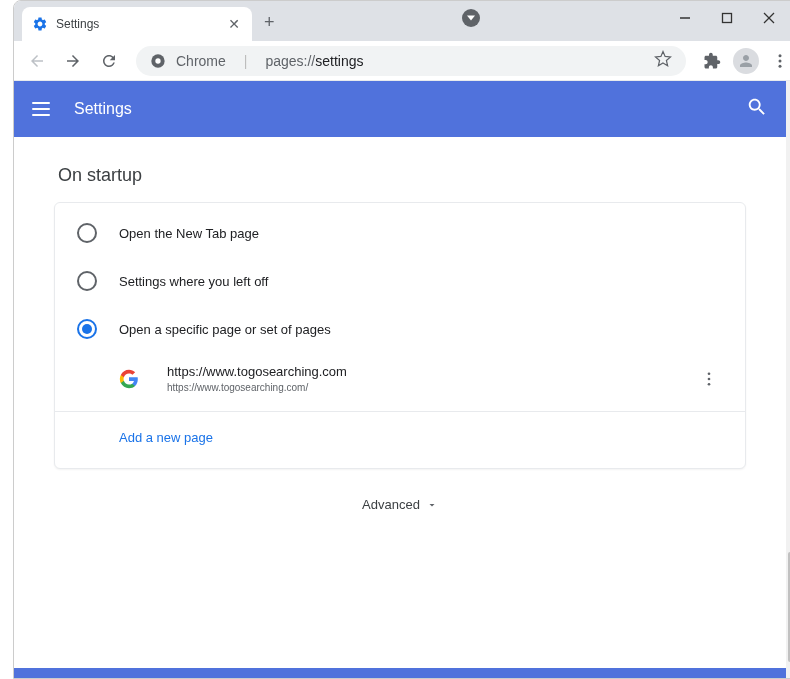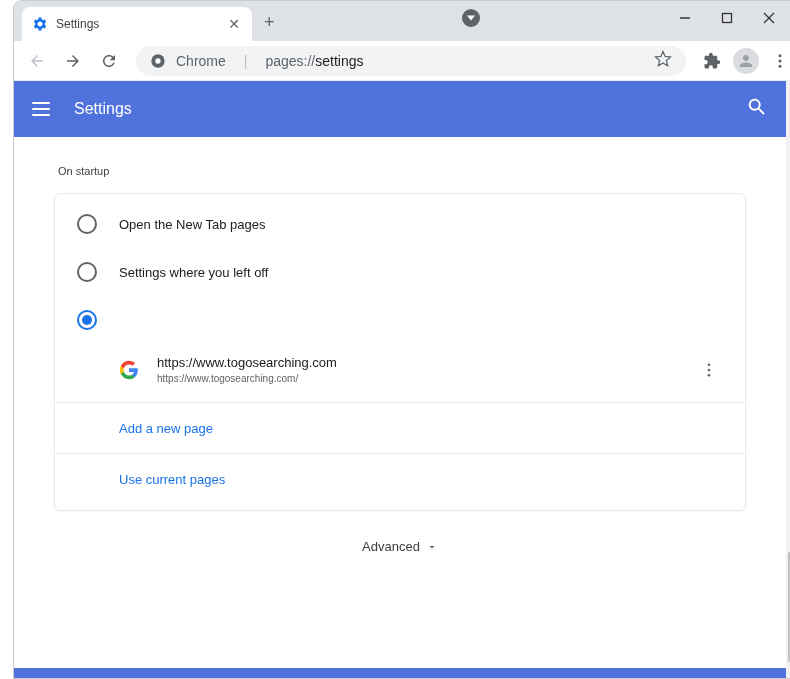--- a/index.html
+++ b/index.html
@@ -39,29 +39,29 @@
     .settings-header { background: #5073DE; background: #4D72DE; background:#5073de; }
     .settings-header { background: #5574da; background:#4f70dd; background: #4b6fde;}
     .settings-header { background: #4a6dda; }
     .settings-header { background: #5072dc; }
     .hamburger { width: 24px; height: 24px; cursor: pointer; display:flex; flex-direction:column; justify-content:center; gap:4px;}
     .hamburger span { display:block; width:18px; height:2px; background:#fff; border-radius:1px;}
     .settings-title { font-size: 16px; margin-left: 18px; flex: 1; }
     .search-icon { cursor: pointer; }
     
     .settings-body { flex: 1; padding: 24px 40px; position: relative; }
-    .section-title { font-size: 11px; color: #3c4043; margin: 4px 0 16px 4px; }
+    .section-title { font-size: 18px; color: #3c4043; margin: 4px 0 16px 4px; }
     .card { background: #fff; border: 1px solid #e8eaed; border-radius: 6px; box-shadow: 0 1px 2px rgba(0,0,0,0.05); padding: 6px 0; }
     .radio-row { display: flex; align-items: center; padding: 14px 22px; gap: 22px; cursor: pointer;}
     .radio-outer { width: 20px; height: 20px; border: 2px solid #5f6368; border-radius: 50%; position: relative; flex-shrink:0;}
     .radio-outer.selected { border-color: #1a73e8; }
     .radio-outer.selected::after { content:""; position:absolute; top:50%; left:50%; transform:translate(-50%,-50%); width:10px; height:10px; background:#1a73e8; border-radius:50%;}
     .radio-label { font-size: 13px; color: #202124; }
     
-    .page-entry { display:flex; align-items:center; padding: 10px 22px 10px 64px; gap: 18px; }
+    .page-entry { display:flex; align-items:center; padding: 10px 22px 10px 64px; gap: 28px; }
     .g-icon { width: 20px; height: 20px; flex-shrink:0; }
     .page-urls { flex: 1; }
     .page-title-txt { font-size: 13px; color: #202124; line-height: 1.4; }
     .page-url-txt { font-size: 10px; color: #5f6368; line-height: 1.4; }
     .more-icon { width: 28px; cursor: pointer; display:flex; align-items:center; justify-content:center; color:#5f6368;}
     
     .link-row { padding: 16px 22px 16px 64px; border-top: 1px solid #e8eaed; }
     .link-row.first { border-top: 1px solid #e8eaed; margin-top: 6px;}
     .blue-link { color: #1a73e8; font-size: 13px; cursor: pointer; }
     
@@ -165,28 +165,29 @@
         <span class="search-icon"><svg width="22" height="22" viewBox="0 0 24 24">
               <path fill="#fff" d="M15.5 14h-.79l-.28-.27C15.41 12.59 16 11.11 16 9.5 16 5.91 13.09 3 9.5 3S3 5.91 3 9.5 5.91 16 9.5 16c1.61 0 3.09-.59 4.23-1.57l.27.28v.79l5 4.99L20.49 19l-4.99-5zm-6 0C7.01 14 5 11.99 5 9.5S7.01 5 9.5 5 14 7.01 14 9.5 11.99 14 9.5 14z"></path>
             </svg></span>
       </div>
 
       <div class="settings-body">
         <div class="section-title">On startup</div>
         <div class="card">
           <div class="radio-row">
             <span class="radio-outer"></span>
-            <span class="radio-label">Open the New Tab pages</span>
+            <span class="radio-label">Open the New Tab page</span>
           </div>
           <div class="radio-row">
             <span class="radio-outer"></span>
             <span class="radio-label">Settings where you left off</span>
           </div>
           <div class="radio-row">
             <span class="radio-outer selected"></span>
+            <span class="radio-label">Open a specific page or set of pages</span>
           </div>
 
           <div class="page-entry">
             <span class="g-icon">
               <svg viewBox="0 0 48 48" width="20" height="20">
                   <path fill="#4285F4" d="M45.12 24.5c0-1.56-.14-3.06-.4-4.5H24v8.51h11.84c-.51 2.75-2.06 5.08-4.39 6.64v5.52h7.11c4.16-3.83 6.56-9.47 6.56-16.17z"></path>
                   <path fill="#34A853" d="M24 46c5.94 0 10.92-1.97 14.56-5.33l-7.11-5.52c-1.97 1.32-4.49 2.1-7.45 2.1-5.73 0-10.58-3.87-12.31-9.07H4.34v5.7C7.96 41.07 15.4 46 24 46z"></path>
                   <path fill="#FBBC05" d="M11.69 28.18C11.25 26.86 11 25.45 11 24s.25-2.86.69-4.18v-5.7H4.34C2.85 17.09 2 20.45 2 24c0 3.55.85 6.91 2.34 9.88l7.35-5.7z"></path>
                   <path fill="#EA4335" d="M24 10.75c3.23 0 6.13 1.11 8.41 3.29l6.31-6.31C34.91 4.18 29.93 2 24 2 15.4 2 7.96 6.93 4.34 14.12l7.35 5.7c1.73-5.2 6.58-9.07 12.31-9.07z"></path>
                 </svg>
@@ -200,23 +201,20 @@
                   <circle cx="12" cy="5" r="1.8" fill="#5f6368"></circle>
                   <circle cx="12" cy="12" r="1.8" fill="#5f6368"></circle>
                   <circle cx="12" cy="19" r="1.8" fill="#5f6368"></circle>
                 </svg>
               </span>
           </div>
 
           <div class="link-row first">
             <span class="blue-link">Add a new page</span>
           </div>
-          <div class="link-row">
-            <span class="blue-link">Use current pages</span>
-          </div>
         </div>
 
         <div class="advanced-row">
           <span>Advanced</span>
           <svg width="12" height="12" viewBox="0 0 24 24">
               <path fill="#5f6368" d="M7 10l5 5 5-5z"></path>
             </svg>
         </div>
       </div>
       <div class="bottom-edge"></div>

